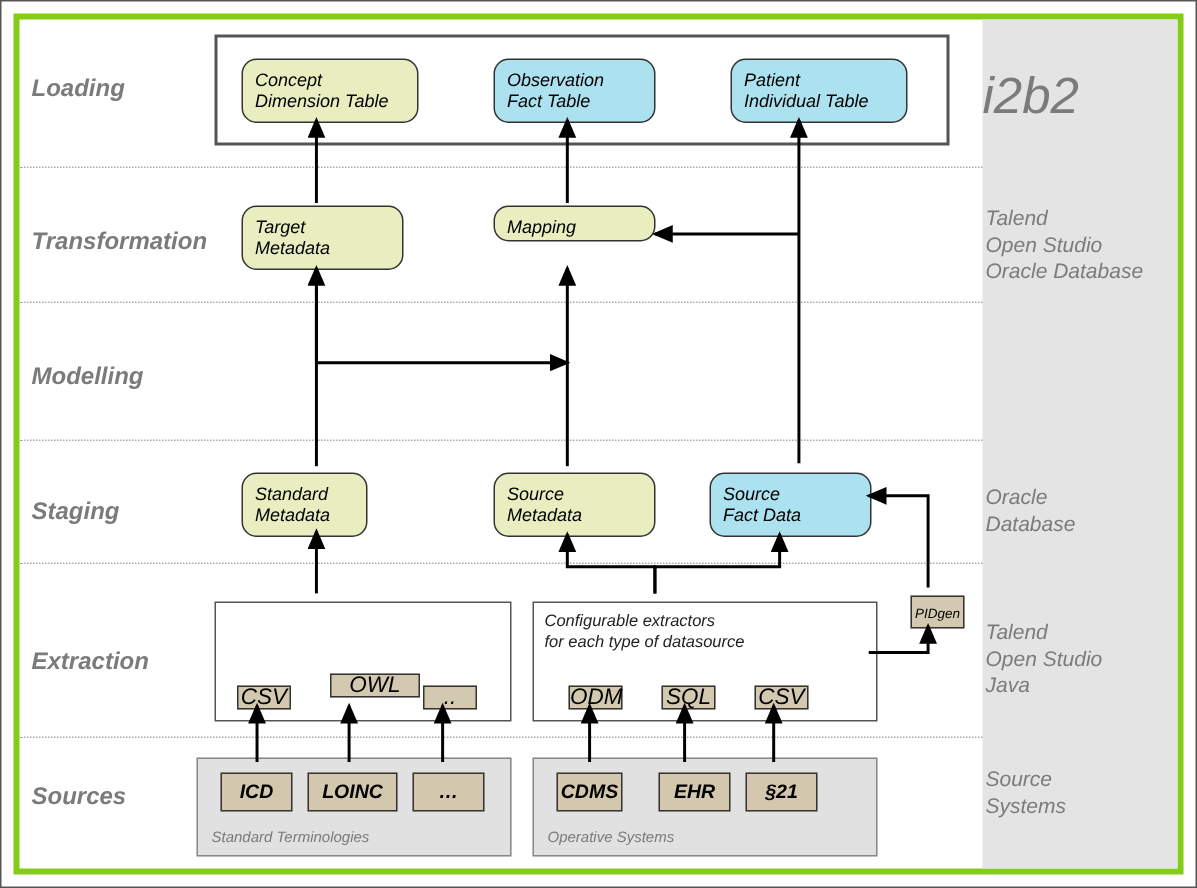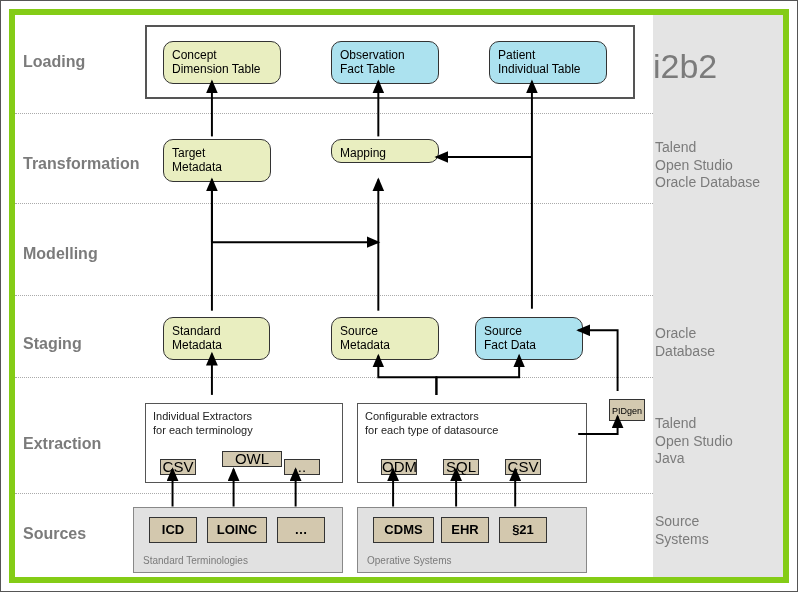--- a/index.html
+++ b/index.html
@@ -1,18 +1,18 @@
 <!DOCTYPE html>
 <html><head>
 <meta charset="utf-8">
 <style>
   * { box-sizing: border-box; }
   body { margin: 0; font-family: Arial, Helvetica, sans-serif; }
   .frame { position: relative; width: 798px; height: 592px; border: 1px solid #555; background: #fff; }
-  .inner { position: absolute; left: 8px; top: 8px; right: 8px; bottom: 8px; border: 6px solid #84cc16; }
+  .inner { position: absolute; left: 8px; top: 8px; right: 8px; bottom: 8px; border: 4px solid #84cc16; font-style: italic; }
   .sidebar { position: absolute; top: 0; right: 0; width: 130px; height: 100%; background: #e4e4e4; }
   .row-label { position: absolute; left: 8px; color: #7b7b7b; font-weight: bold; font-size: 16px; }
   .side-label { position: absolute; right: 8px; width: 120px; color: #7b7b7b; font-size: 14px; line-height: 1.25; white-space: pre-line; }
   .big-label { font-size: 34px; font-weight: 300; top: 30px; right: 10px; }
   .sep { position: absolute; left: 0; right: 130px; height: 0; border-top: 1.5px dotted #aaa; }
   .outer-box { position: absolute; border: 2px solid #555; }
   .grey-box { position: absolute; border: 1px solid #888; background: #e1e1e1; }
   .grey-caption { position: absolute; color: #7a7a7a; font-size: 10px; }
   .ext-caption { position: absolute; color: #222; font-size: 11px; line-height: 1.3; white-space: pre-line; }
   .node { position: absolute; border: 1px solid #333; border-radius: 10px; padding: 6px 8px; font-size: 12px; line-height: 1.2; }
@@ -61,30 +61,28 @@
 Dimension Table</div>
     <div class="node blue" style="left:316px; top:26px; width:108px; white-space:pre-line">Observation
 Fact Table</div>
     <div class="node blue" style="left:474px; top:26px; width:118px; white-space:pre-line">Patient
 Individual Table</div>
 
     <div class="node yellow" style="left:148px; top:124px; width:108px; white-space:pre-line">Target
 Metadata</div>
     <div class="node yellow" style="left:316px; top:124px; width:108px; height:24px">Mapping</div>
 
-    <div class="node yellow" style="left:148px; top:302px; width:107px; white-space:pre-line">Standard
+    <div class="node yellow" style="left:148px; top:302px; width:84px; white-space:pre-line">Standard
 Metadata</div>
     <div class="node yellow" style="left:316px; top:302px; width:108px; white-space:pre-line">Source
 Metadata</div>
     <div class="node blue" style="left:460px; top:302px; width:108px; white-space:pre-line">Source
 Fact Data</div>
 
     <div class="outer-box" style="left:130px; top:388px; width:198px; height:80px; border-width:1px"></div>
-    <div class="ext-caption" style="left:138px; top:394px">Individual Extractors
-for each terminology</div>
     <div class="tan-small" style="left:145px; top:444px; width:36px">CSV</div>
     <div class="tan-small" style="left:207px; top:436px; width:60px">OWL</div>
     <div class="tan-small" style="left:269px; top:444px; width:36px">..</div>
 
     <div class="outer-box" style="left:342px; top:388px; width:230px; height:80px; border-width:1px"></div>
     <div class="ext-caption" style="left:350px; top:394px">Configurable extractors
 for each type of datasource</div>
     <div class="tan-small" style="left:366px; top:444px; width:36px">ODM</div>
     <div class="tan-small" style="left:428px; top:444px; width:36px">SQL</div>
     <div class="tan-small" style="left:490px; top:444px; width:36px">CSV</div>
@@ -92,21 +90,21 @@
     <div class="pid" style="left:594px; top:384px">PIDgen</div>
 
     <div class="grey-box" style="left:118px; top:492px; width:210px; height:66px"></div>
     <div class="grey-caption" style="left:128px; top:540px">Standard Terminologies</div>
     <div class="src-btn" style="left:134px; top:502px; width:48px">ICD</div>
     <div class="src-btn" style="left:192px; top:502px; width:60px">LOINC</div>
     <div class="src-btn" style="left:262px; top:502px; width:48px">…</div>
 
     <div class="grey-box" style="left:342px; top:492px; width:230px; height:66px"></div>
     <div class="grey-caption" style="left:352px; top:540px">Operative Systems</div>
-    <div class="src-btn" style="left:358px; top:502px; width:61px">CDMS</div>
+    <div class="src-btn" style="left:358px; top:502px; width:44px">CDMS</div>
     <div class="src-btn" style="left:426px; top:502px; width:48px">EHR</div>
     <div class="src-btn" style="left:484px; top:502px; width:48px">§21</div>
 
     <svg class="arrows" viewBox="0 0 780 574" preserveAspectRatio="none">
       <defs>
         <marker id="ah" markerWidth="8" markerHeight="8" refX="6" refY="3" orient="auto">
           <path d="M0,0 L7,3 L0,6 Z" fill="#000"></path>
         </marker>
       </defs>
       <g stroke="#000" stroke-width="2" fill="none" marker-end="url(#ah)">

